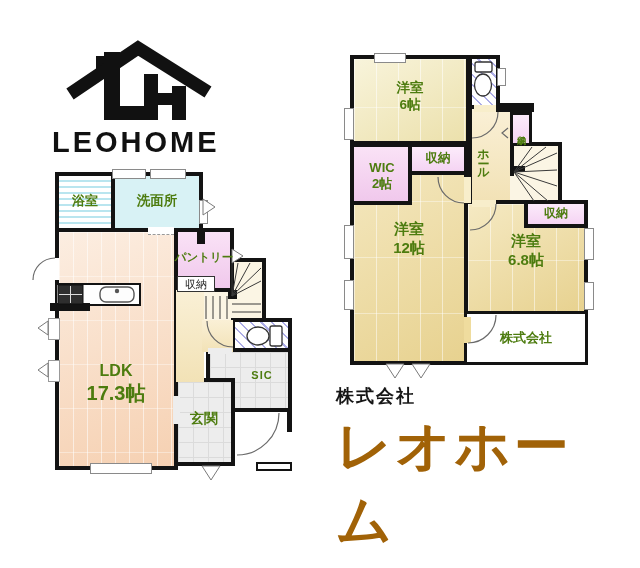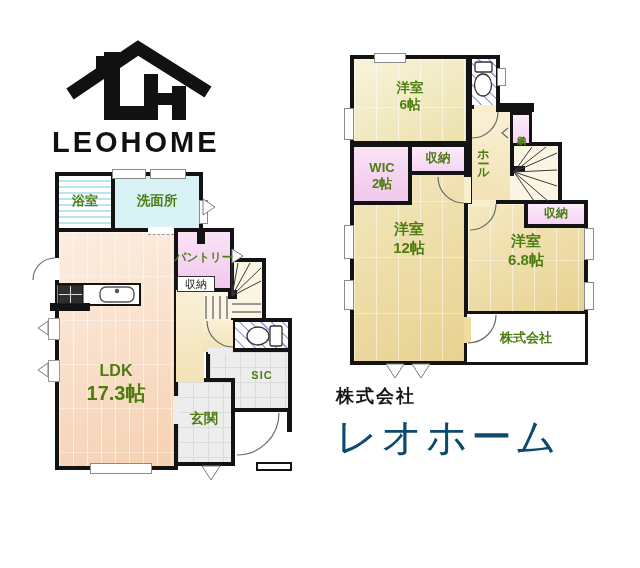--- a/index.html
+++ b/index.html
@@ -117,21 +117,21 @@
   .lbl-bed68{left:478px;top:228px;width:96px;height:46px;flex-direction:column;font-size:15px;}
   .lbl-stor2c{left:528px;top:205px;width:56px;height:17px;font-size:12px;}
   .lbl-balcony{left:470px;top:330px;width:112px;height:16px;font-size:13px;}
   
   .logo{left:52px;top:36px;width:190px;height:130px;}
   .logo svg{display:block;margin-left:14px;}
   .wordmark{font-size:29px;font-weight:800;letter-spacing:3px;color:#111;margin-top:2px;
             font-family:"Liberation Sans","DejaVu Sans",sans-serif;}
   .company{left:336px;top:384px;width:290px;}
   .company .prefix{font-size:18px;font-weight:bold;color:#161616;letter-spacing:2px;}
-  .company .name{font-size:41px;font-weight:400;color:#0c4a6e;letter-spacing:3px;margin-top:2px;}
+  .company .name{font-size:55px;font-weight:700;color:#a16207;letter-spacing:3px;margin-top:2px;}
   svg.anno{position:absolute;left:0;top:0;z-index:35;pointer-events:none;}
 </style>
 </head>
 <body>
 
 <div id="canvas">
 
   <div class="abs logo">
     <svg width="150" height="88" viewBox="0 0 150 88">
       <rect x="30" y="20" width="12" height="16" fill="#111"></rect>

